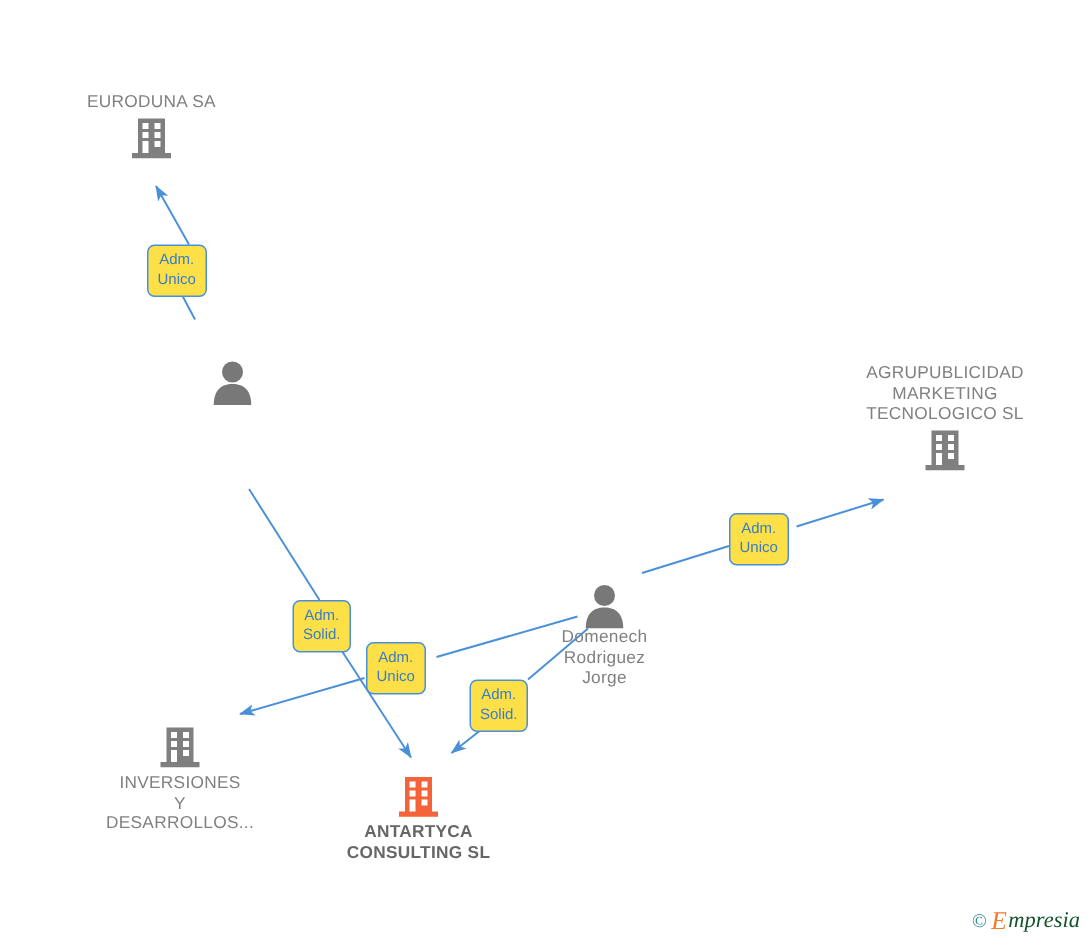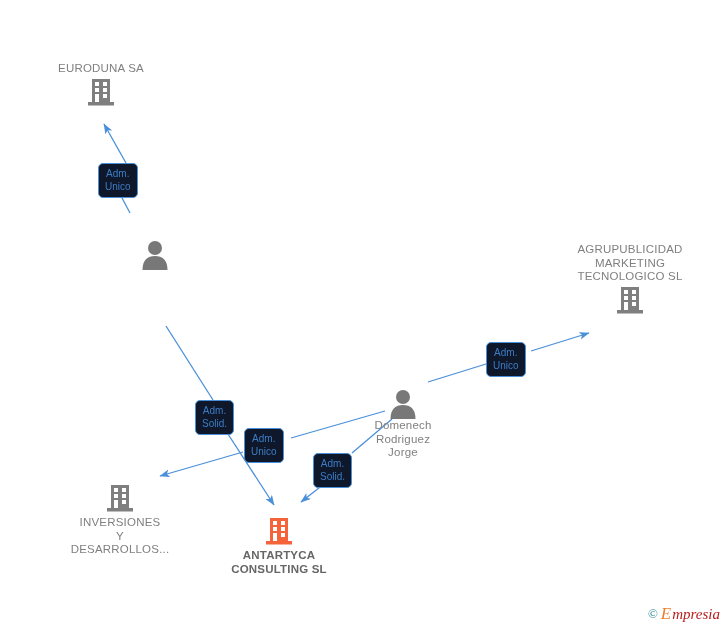--- a/index.html
+++ b/index.html
@@ -46,21 +46,21 @@
     font-size: 11.5px;
   }
   .icon-wrap {
     display: block;
     line-height: 0;
   }
   .edge-label {
     position: absolute;
     border: 1.3px solid #4a90d9;
     border-radius: 5px;
-    background: #0f172a;
+    background: #fde047;
     color: #3b7dc4;
     font-size: 10px;
     line-height: 13px;
     padding: 3px 6px 4px 6px;
     text-align: center;
     white-space: pre-line;
     box-sizing: border-box;
   }
   #watermark {
     position: absolute;
@@ -76,21 +76,21 @@
     font-family: "Liberation Serif", serif;
   }
   .wm-e {
     color: #f07d2e;
     font-size: 17px;
     font-style: italic;
     font-family: "Liberation Serif", serif;
     line-height: 14px;
   }
   .wm-rest {
-    color: #b91c1c;
+    color: #14532d;
     font-size: 15px;
     font-style: italic;
     font-family: "Liberation Serif", serif;
     line-height: 14px;
     margin-left: -2px;
   }
 </style>
 </head>
 <body>
 

